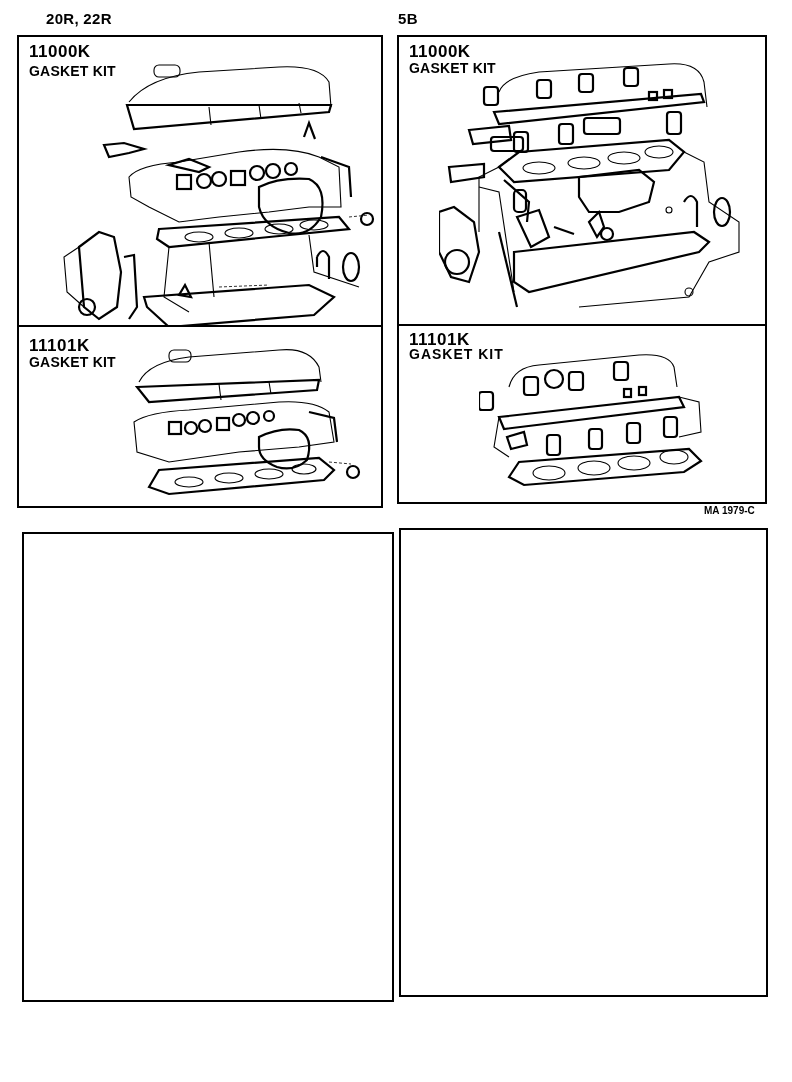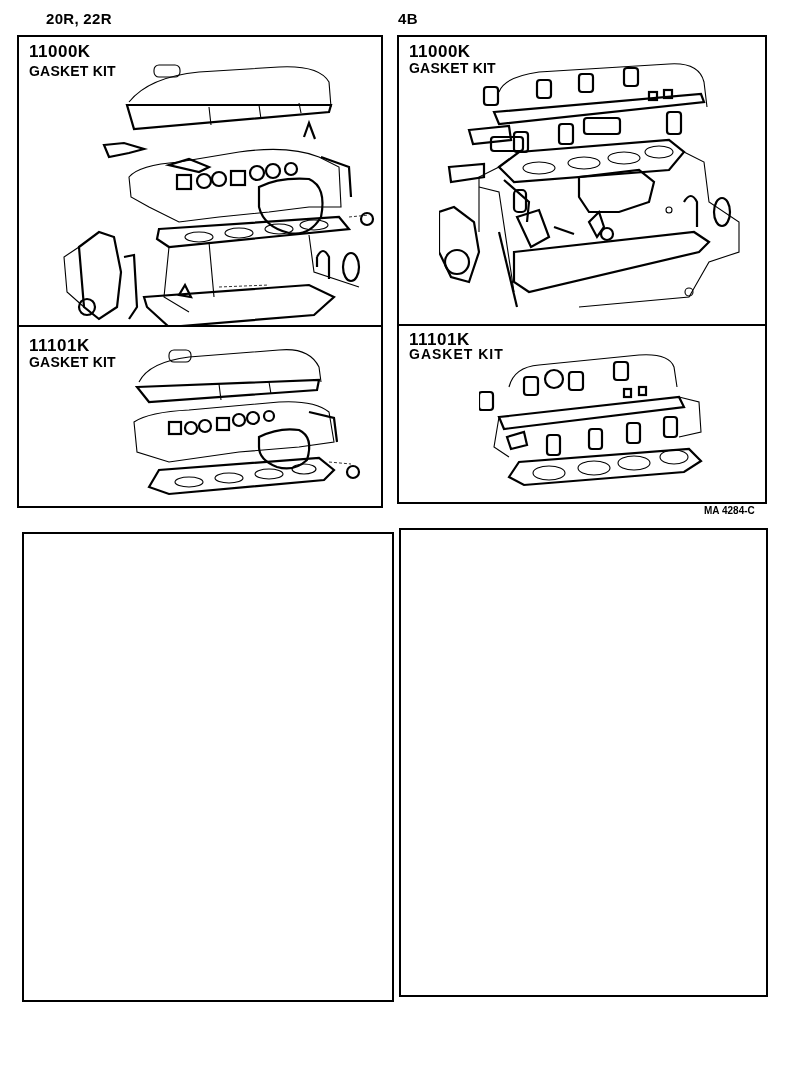--- a/index.html
+++ b/index.html
@@ -18,21 +18,21 @@
     .ref-code { font-size: 10px; font-weight: bold; }
     svg .ln { fill: none; stroke: #000; stroke-width: 1.1; }
     svg .th { fill: none; stroke: #000; stroke-width: 2.2; }
     svg .ds { fill: none; stroke: #000; stroke-width: 0.8; stroke-dasharray: 3 2; }
     svg .fl { fill: #000; }
   </style>
 </head>
 <body>
 
 <div class="abs engine-label" style="left:2px; top:10px;margin-left:44px;">20R, 22R</div>
-<div class="abs engine-label" style="left:398px; top:10px;">4B</div>
+<div class="abs engine-label" style="left:398px; top:10px;">5B</div>
 
 <div class="abs panel" style="left:17px; top:35px; width:366px; height:473px;">
 
   <div class="part-no" style="top:6px;">11000K</div>
   <div class="kit-name" style="top:27px;">GASKET KIT</div>
 
   <div class="illus" style="left:40px; top:20px; width:320px; height:270px;">
     <svg viewBox="0 0 320 270">
 
       <path class="ln" d="M70 45 Q90 20 140 15 L220 10 Q260 8 270 25 L272 50"></path>
@@ -207,16 +207,16 @@
       <g class="ln">
         <ellipse cx="70" cy="136" rx="16" ry="7"></ellipse>
         <ellipse cx="115" cy="131" rx="16" ry="7"></ellipse>
         <ellipse cx="155" cy="126" rx="16" ry="7"></ellipse>
         <ellipse cx="195" cy="120" rx="14" ry="7"></ellipse>
       </g>
     </svg>
   </div>
 </div>
 
-<div class="abs ref-code" style="left:704px; top:505px;">MA 4284-C</div>
+<div class="abs ref-code" style="left:704px; top:505px;">MA 1979-C</div>
 
 <div class="abs panel" style="left:22px; top:532px; width:372px; height:470px;"></div>
 <div class="abs panel" style="left:399px; top:528px; width:369px; height:469px;"></div>
 
 </body></html>

